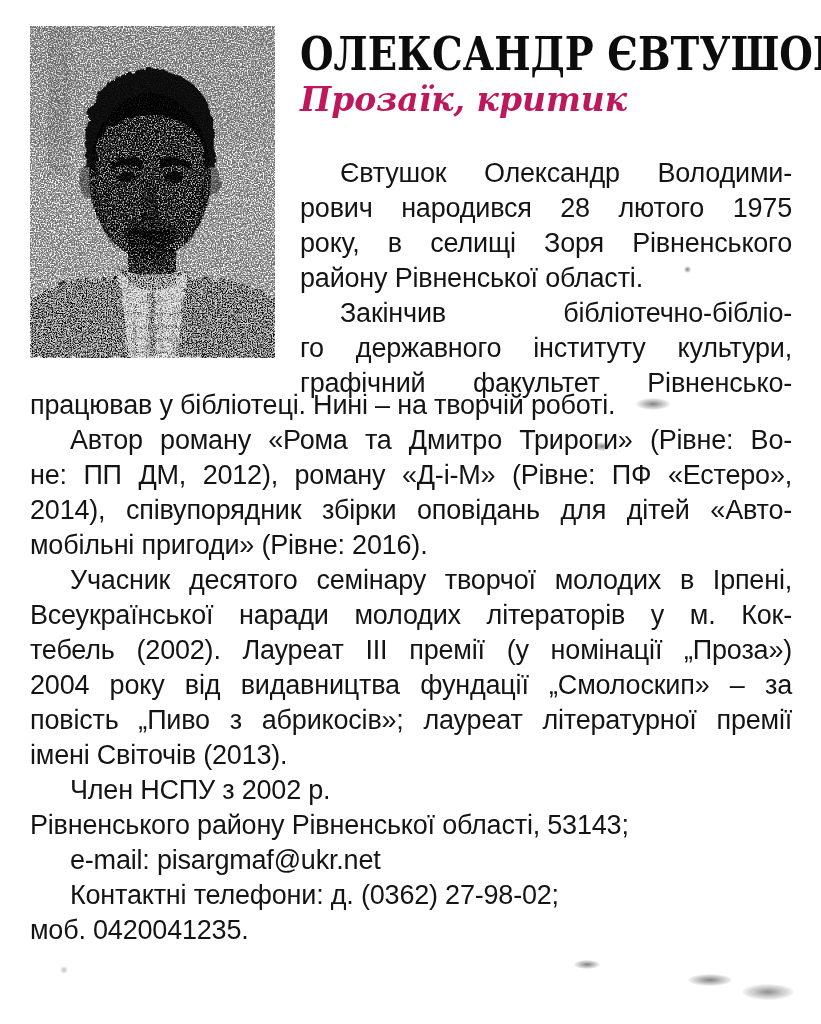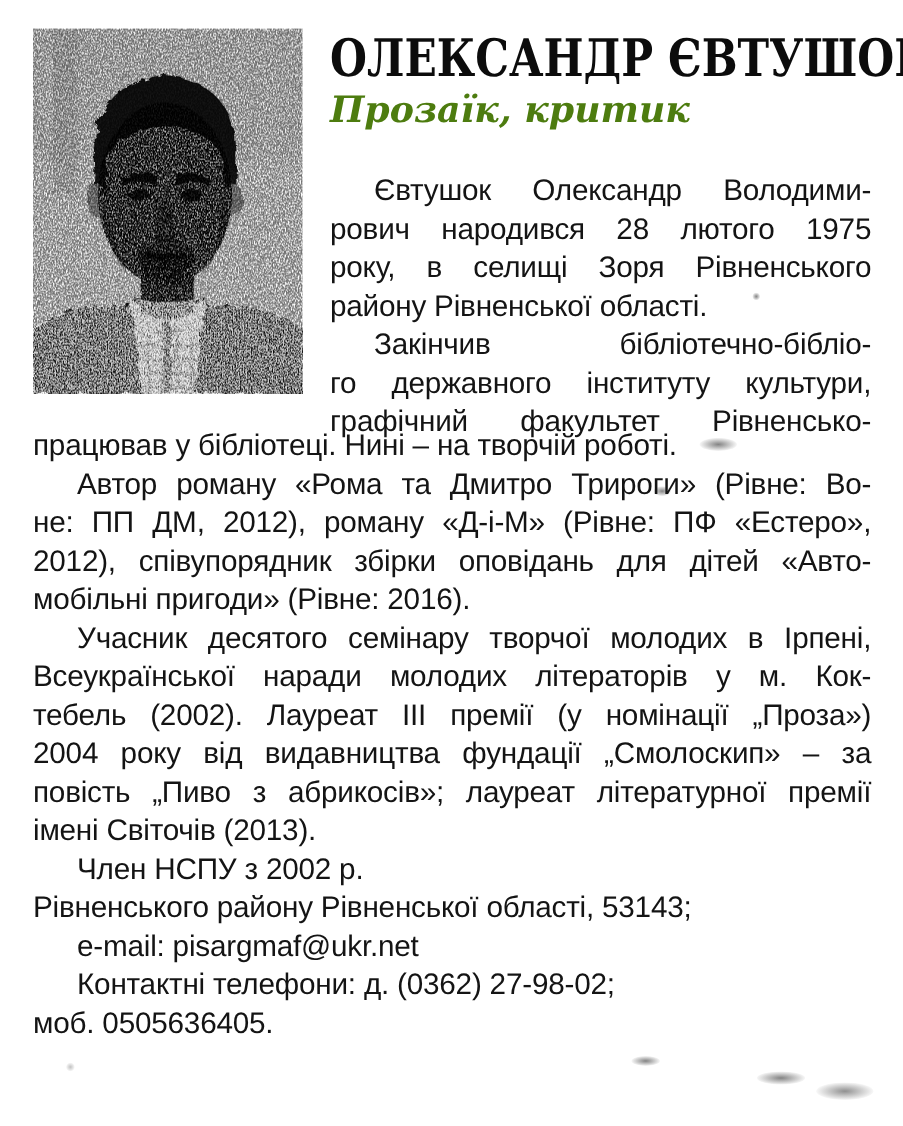--- a/index.html
+++ b/index.html
@@ -22,21 +22,21 @@
     transform-origin:0 50%;
     white-space:nowrap;
     color:#0c0c0c;
   }
   .subtitle{
     position:absolute;left:300px;top:82px;
     font-family:"DejaVu Serif", serif;
     font-style:italic;font-weight:700;
     font-size:33px;line-height:1.1;
     white-space:nowrap;
-    color:#4d7c0f;
+    color:#be185d;
   }
   
   .col-text{
     position:absolute;left:300px;top:156px;width:492px;
   }
   .body-text{
     position:absolute;left:30px;top:388px;width:762px;
   }
   .line{
     height:35px;line-height:35px;
@@ -148,33 +148,33 @@
       <div class="line">району Рівненської області.</div>
       <div class="line indent just">Закінчив бібліотечно-бібліо-</div>
       <div class="line just">го державного інституту культури,</div>
       <div class="line just">графічний факультет Рівненсько-</div>
     </div>
 
   <div class="body-text">
       <div class="line">працював у бібліотеці. Нині – на творчій роботі.</div>
       <div class="line indent just">Автор роману «Рома та Дмитро Трироги» (Рівне: Во-</div>
       <div class="line just">не: ПП ДМ, 2012), роману «Д-і-М» (Рівне: ПФ «Естеро»,</div>
-      <div class="line just">2012), співупорядник збірки оповідань для дітей «Авто-</div>
+      <div class="line just">2014), співупорядник збірки оповідань для дітей «Авто-</div>
       <div class="line">мобільні пригоди» (Рівне: 2016).</div>
       <div class="line indent just">Учасник десятого семінару творчої молодих в Ірпені,</div>
       <div class="line just">Всеукраїнської наради молодих літераторів у м. Кок-</div>
       <div class="line just">тебель (2002). Лауреат III премії (у номінації „Проза»)</div>
       <div class="line just">2004 року від видавництва фундації „Смолоскип» – за</div>
       <div class="line just">повість „Пиво з абрикосів»; лауреат літературної премії</div>
       <div class="line">імені Світочів (2013).</div>
       <div class="line indent">Член НСПУ з 2002 р.</div>
       <div class="line">Рівненського району Рівненської області, 53143;</div>
       <div class="line indent">e-mail: pisargmaf@ukr.net</div>
       <div class="line indent">Контактні телефони: д. (0362) 27-98-02;</div>
-      <div class="line">моб. 0505636405.</div>
+      <div class="line">моб. 0420041235.</div>
     </div>
 
   <div class="speck" style="left:636px;top:398px;width:34px;height:12px;"></div>
   <div class="speck" style="left:594px;top:442px;width:16px;height:9px;"></div>
   <div class="speck" style="left:684px;top:266px;width:7px;height:7px;"></div>
   <div class="speck" style="left:574px;top:960px;width:26px;height:9px;"></div>
   <div class="speck" style="left:688px;top:974px;width:44px;height:12px;"></div>
   <div class="speck" style="left:742px;top:984px;width:52px;height:16px;opacity:.9;"></div>
   <div class="speck" style="left:60px;top:966px;width:8px;height:8px;opacity:.5;"></div>
 

